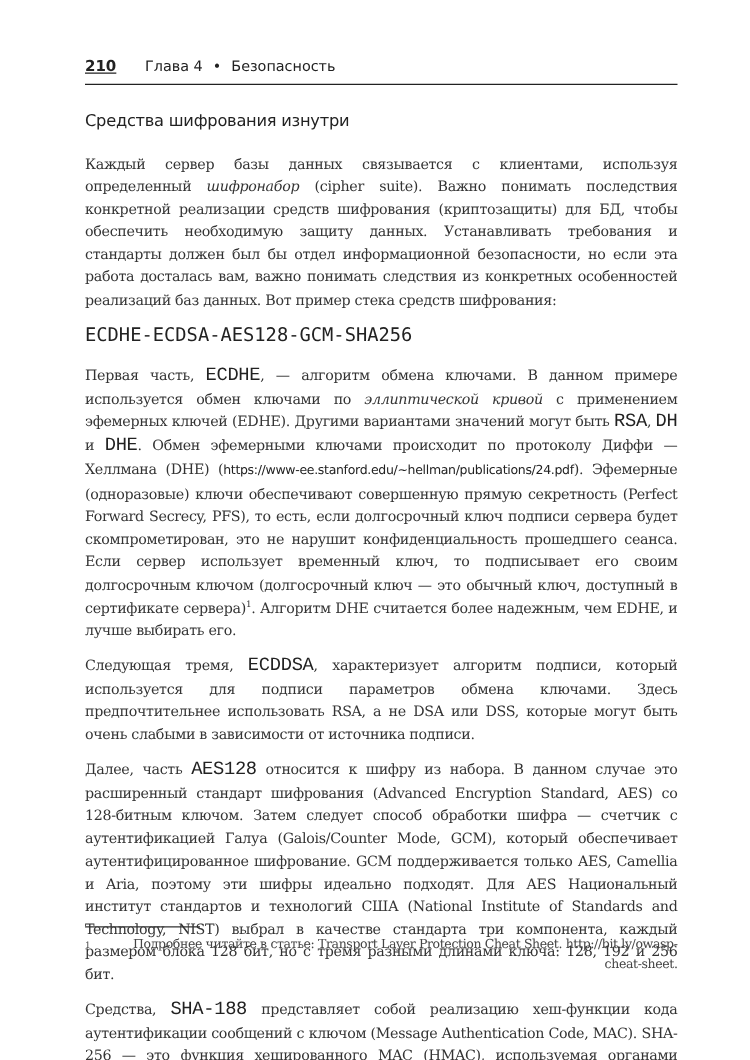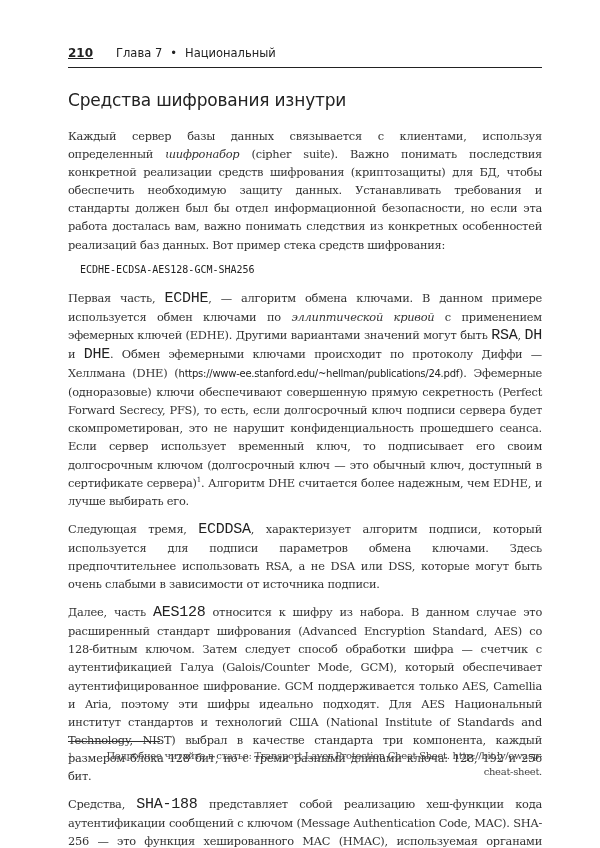--- a/index.html
+++ b/index.html
@@ -2,40 +2,40 @@
 <html><head>
 <meta charset="utf-8">
 <style>
   html, body { margin: 0; padding: 0; background: #ffffff; }
   body { width: 600px; height: 848px; position: relative; overflow: hidden; color: #2b2b2b; }
   .page { position: absolute; left: 68px; top: 46px; width: 474px; }
   .running-head { display: flex; align-items: baseline; font-family: "DejaVu Sans", sans-serif; font-size: 11.5px; color: #222; height: 20px; border-bottom: 1.2px solid #222; padding-bottom: 1px; }
   .page-num { font-weight: bold; width: 48px; font-size: 12px; text-decoration: underline; }
   .chapter { }
   .bullet { margin: 0 8px; }
-  h1.section-title { font-family: "DejaVu Sans", sans-serif; font-weight: normal; font-size: 17px; color: #222; margin: 22px 0 17px 0; letter-spacing: -0.2px; }
+  h1.section-title { font-family: "DejaVu Sans", sans-serif; font-weight: normal; font-size: 13px; color: #222; margin: 22px 0 17px 0; letter-spacing: -0.2px; }
   p.body { font-family: "DejaVu Serif", serif; font-size: 11.4px; line-height: 18.1px; text-align: justify; margin: 0 0 10px 0; color: #333; letter-spacing: -0.25px; hyphens: auto; }
-  p.code-line { font-family: "DejaVu Sans Mono", monospace; font-size: 10px; margin: 0 0 14px 12px; color: #222; }
+  p.code-line { font-family: "DejaVu Sans Mono", monospace; font-size: 15px; margin: 0 0 14px 0; color: #222; }
   .mono { font-family: Liberation Mono, monospace; font-size: 15px; color: #222; }
   .url { font-family: "DejaVu Sans", sans-serif; font-size: 10px; color: #222; }
   sup.fn { font-size: 7px; vertical-align: super; line-height: 0; }
   .footnote-rule { position: absolute; left: 68px; top: 741px; width: 92px; border-top: 1px solid #333; }
   .footnote { position: absolute; left: 68px; top: 748px; width: 474px; display: flex; font-family: "DejaVu Serif", serif; font-size: 10px; line-height: 15.5px; color: #444; letter-spacing: -0.3px; }
   .fn-mark { width: 22px; font-size: 7px; padding-top: 1px; }
   .fn-text { flex: 1; text-align: right; }
 </style>
 </head>
 <body>
 
 <div class="page">
   <div class="running-head">
     <span class="page-num">210</span>
-    <span class="chapter">Глава 7</span>
+    <span class="chapter">Глава 4</span>
     <span class="bullet">•</span>
-    <span class="chapter-title">Национальный</span>
+    <span class="chapter-title">Безопасность</span>
   </div>
 
   <h1 class="section-title">Средства шифрования изнутри</h1>
 
   <p class="body"><span>Каждый сервер базы данных связывается с клиентами, используя определенный </span><i>шифронабор</i><span> (cipher suite). Важно понимать последствия конкретной реализации средств шифрования (криптозащиты) для БД, чтобы обеспечить необходимую защиту данных. Устанавливать требования и стандарты должен был бы отдел информационной безопасности, но если эта работа досталась вам, важно понимать следствия из конкретных особенностей реализаций баз данных. Вот пример стека средств шифрования:</span></p>
 
   <p class="code-line">ECDHE-ECDSA-AES128-GCM-SHA256</p>
 
   <p class="body"><span>Первая часть, </span><span class="mono">ECDHE</span><span>, — алгоритм обмена ключами. В данном примере используется обмен ключами по </span><i>эллиптической кривой</i><span> с применением эфемерных ключей (EDHE). Другими вариантами значений могут быть </span><span class="mono">RSA</span><span>, </span><span class="mono">DH</span><span> и </span><span class="mono">DHE</span><span>. Обмен эфемерными ключами происходит по протоколу Диффи — Хеллмана (DHE) (</span><span class="url">https://www-ee.stanford.edu/~hellman/publications/24.pdf</span><span>). Эфемерные (одноразовые) ключи обеспечивают совершенную прямую секретность (Perfect Forward Secrecy, PFS), то есть, если долгосрочный ключ подписи сервера будет скомпрометирован, это не нарушит конфиденциальность прошедшего сеанса. Если сервер использует временный ключ, то подписывает его своим долгосрочным ключом (долгосрочный ключ — это обычный ключ, доступный в сертификате сервера)</span><sup class="fn">1</sup><span>. Алгоритм DHE считается более надежным, чем EDHE, и лучше выбирать его.</span></p>
 

